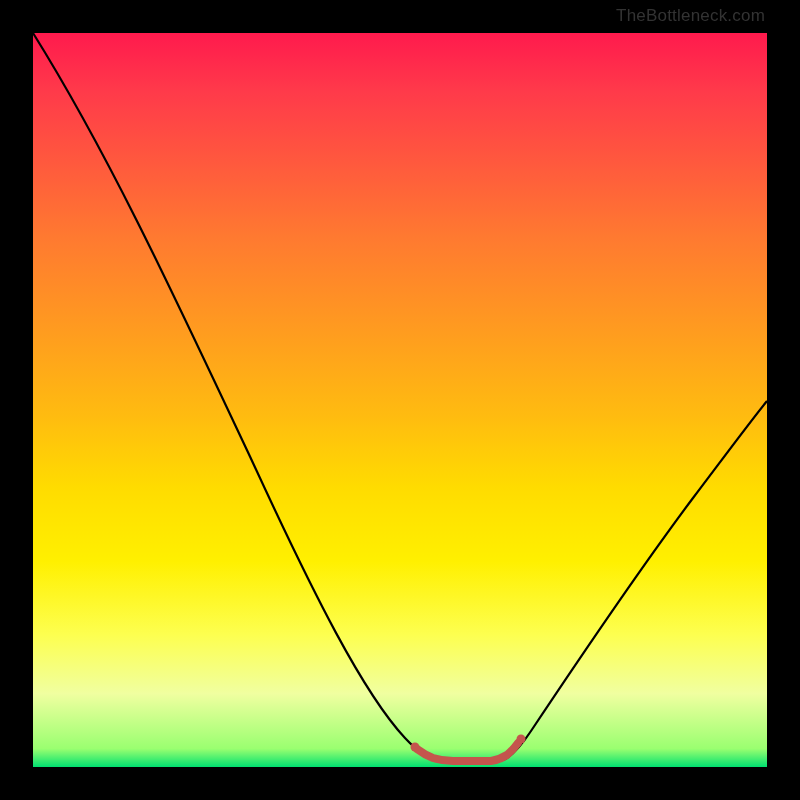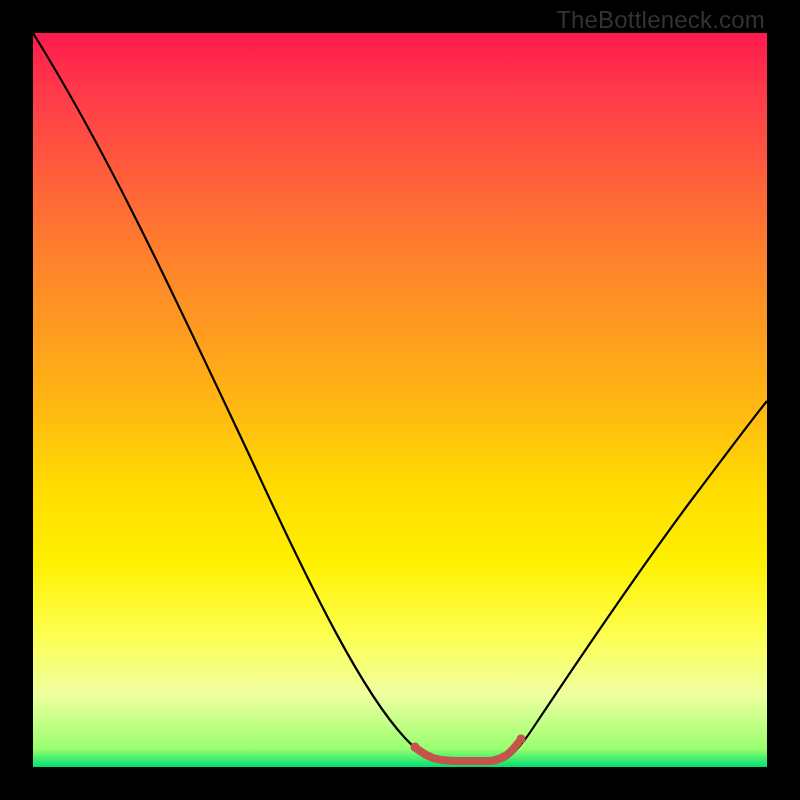--- a/index.html
+++ b/index.html
@@ -38,21 +38,21 @@
       #f0ffa0 90%,
       #9aff70 97.5%,
       #00e070 100%
     );
   }
   .watermark {
     position: absolute;
     top: 6px;
     right: 35px;
     color: #333;
-    font-size: 24px;
+    font-size: 17px;
     font-weight: 500;
     letter-spacing: 0.2px;
   }
   svg.curve {
     position: absolute;
     top: 33px;
     left: 33px;
     width: 734px;
     height: 734px;
     overflow: visible;

